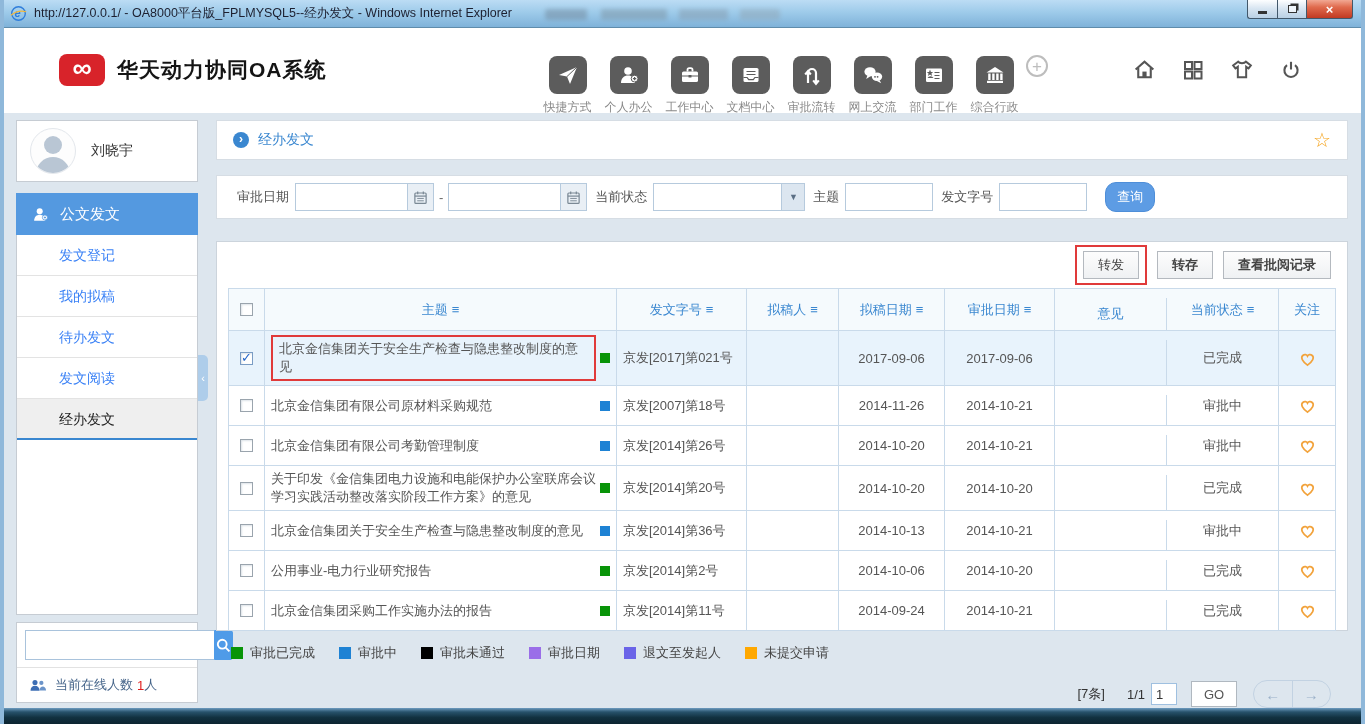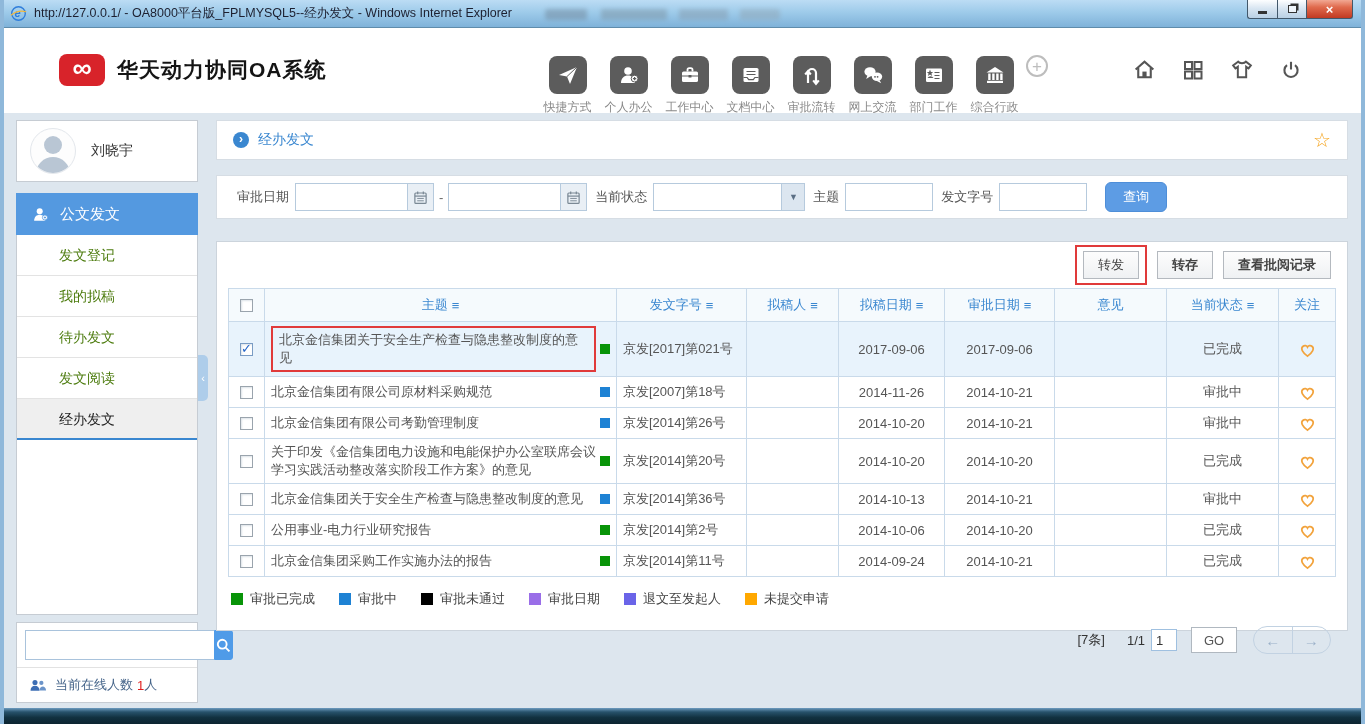--- a/index.html
+++ b/index.html
@@ -44,21 +44,21 @@
              display:flex;align-items:center;padding-left:13px;}
   .avatar{width:46px;height:46px;border-radius:50%;background:#fdfdfd;position:relative;overflow:hidden;border:1px solid #e3e7ec;}
   .avatar .head{position:absolute;left:13px;top:7px;width:18px;height:18px;border-radius:50%;background:#b9c6d4;}
   .avatar .shoulders{position:absolute;left:5px;top:28px;width:34px;height:22px;border-radius:17px 17px 0 0;background:#b9c6d4;}
   .user-name{font-size:14px;color:#333;margin-left:15px;}
   .side-section{position:absolute;left:12px;top:80px;width:182px;height:42px;background:#5499e0;color:#fff;
                 display:flex;align-items:center;padding-left:15px;font-size:15px;cursor:pointer;}
   .side-section svg{margin-right:10px;}
   .side-menu{position:absolute;left:12px;top:122px;width:182px;height:380px;background:#fff;
              border:1px solid #c6ccd3;border-top:none;}
-  .side-menu .item{height:41px;line-height:40px;padding-left:42px;font-size:14px;color:#4d7c0f;border-bottom:1px solid #e3e3e3;cursor:pointer;}
+  .side-menu .item{height:41px;line-height:40px;padding-left:42px;font-size:14px;color:#3b82f6;border-bottom:1px solid #e3e3e3;cursor:pointer;}
   .side-menu .item.selected{background:#efefef;border-bottom:2px solid #3a87d0;color:#222;}
   .collapse-tab{position:absolute;left:194px;top:242px;width:10px;height:46px;background:#aecdea;border-radius:0 5px 5px 0;
                 color:#fff;font-size:11px;display:flex;align-items:center;justify-content:center;cursor:pointer;}
   .search-panel{position:absolute;left:12px;top:509px;width:182px;height:81px;background:#fff;border:1px solid #c6ccd3;}
   .search-row{display:flex;margin:7px 8px 0 8px;}
   .search-input{flex:1;height:30px;border:1px solid #a9c3dc;border-right:none;outline:none;padding:0 6px;font-size:13px;}
   .search-btn{width:37px;height:30px;background:#4f9be8;border:1px solid #4f9be8;border-radius:0 3px 3px 0;
               display:flex;align-items:center;justify-content:center;cursor:pointer;}
   .online-row{border-top:1px solid #e2e2e2;margin-top:7px;padding:8px 0 0 12px;display:flex;align-items:center;font-size:13px;color:#46658a;}
   .online-row svg{margin-right:8px;}
@@ -75,37 +75,37 @@
   .flabel{margin:0 6px 0 8px;white-space:nowrap;}
   .date-box,.select-box{display:flex;align-items:center;}
   .f-input{height:28px;border:1px solid #b6cadd;outline:none;padding:0 6px;font-size:13px;color:#333;}
   .date-box .f-input{width:112px;border-right:none;}
   .cal-btn{width:27px;height:28px;background:#e9eff5;border:1px solid #b6cadd;display:flex;align-items:center;justify-content:center;cursor:pointer;}
   .dash{margin:0 5px;color:#666;}
   .select-box .f-input{width:128px;border-right:none;}
   .dd-btn{width:24px;height:28px;background:#dce6f0;border:1px solid #b6cadd;color:#5a6e84;font-size:9px;
           display:flex;align-items:center;justify-content:center;cursor:pointer;}
   .f-small{width:88px;}
-  .q-btn{margin-left:18px;width:62px;height:30px;background:#5d9ce4;color:#fff;border:1px solid #4e8ed8;border-radius:6px;
+  .q-btn{margin-left:18px;width:50px;height:30px;background:#5d9ce4;color:#fff;border:1px solid #4e8ed8;border-radius:11px;
          font-size:13px;cursor:pointer;}
   .content-panel{position:absolute;left:212px;top:128px;width:1132px;height:390px;background:#fff;border:1px solid #ccd4dc;}
   .toolbar{height:46px;display:flex;align-items:center;justify-content:flex-end;padding-right:16px;}
   .tbtn{height:28px;padding:0 14px;background:linear-gradient(#fdfdfd,#eff1f3);border:1px solid #b4b9bf;color:#444;
         font-size:13px;cursor:pointer;white-space:nowrap;}
   .tbtn + .tbtn, .annot-box + .tbtn{margin-left:10px;font-weight:bold;}
   .annot-box{border:2px solid #e03a3a;padding:4px 6px;display:inline-block;}
   
   .dtable{width:1108px;margin:0 auto;border:1px solid #c9daea;font-size:13px;color:#555;}
   .thead{display:flex;background:#f5fafd;color:#3a87d0;}
   .trow{display:flex;border-top:1px solid #c9daea;background:#fff;}
   .trow.selected{background:#e8f3fc;}
   .th,.td{display:flex;align-items:center;justify-content:center;border-right:1px solid #c9daea;padding:4px 6px;min-height:30px;}
   .th{min-height:32px;}
   .c0{width:36px;}.c1{width:352px;}.c2{width:130px;}.c3{width:92px;}.c4{width:106px;}.c5{width:110px;}
-  .c6{width:112px;}.c7{width:112px;}.c8{flex:1;border-right:none;}
+  .c6{width:112px;margin-top:9px;}.c7{width:112px;}.c8{flex:1;border-right:none;}
   .td.c1{justify-content:space-between;text-align:left;}
   .td.c2{justify-content:flex-start;}
   .sort{margin-left:4px;font-size:13px;}
   .checkbox{width:13px;height:13px;border:1px solid #9aa4ad;background:#fff;position:relative;cursor:pointer;box-shadow:inset 1px 1px 2px #dde3e8;}
   .checkbox.checked{border-color:#7a9cc4;}
   .checkbox.checked::after{content:"✓";position:absolute;left:0px;top:-3px;color:#2465c8;font-size:13px;font-weight:bold;}
   .sq{width:10px;height:10px;margin-left:auto;flex:0 0 auto;}
   .red-annot{border:2px solid #e03a3a;padding:3px 6px;margin-right:4px;}
   .heart{cursor:pointer;display:block;}
   

